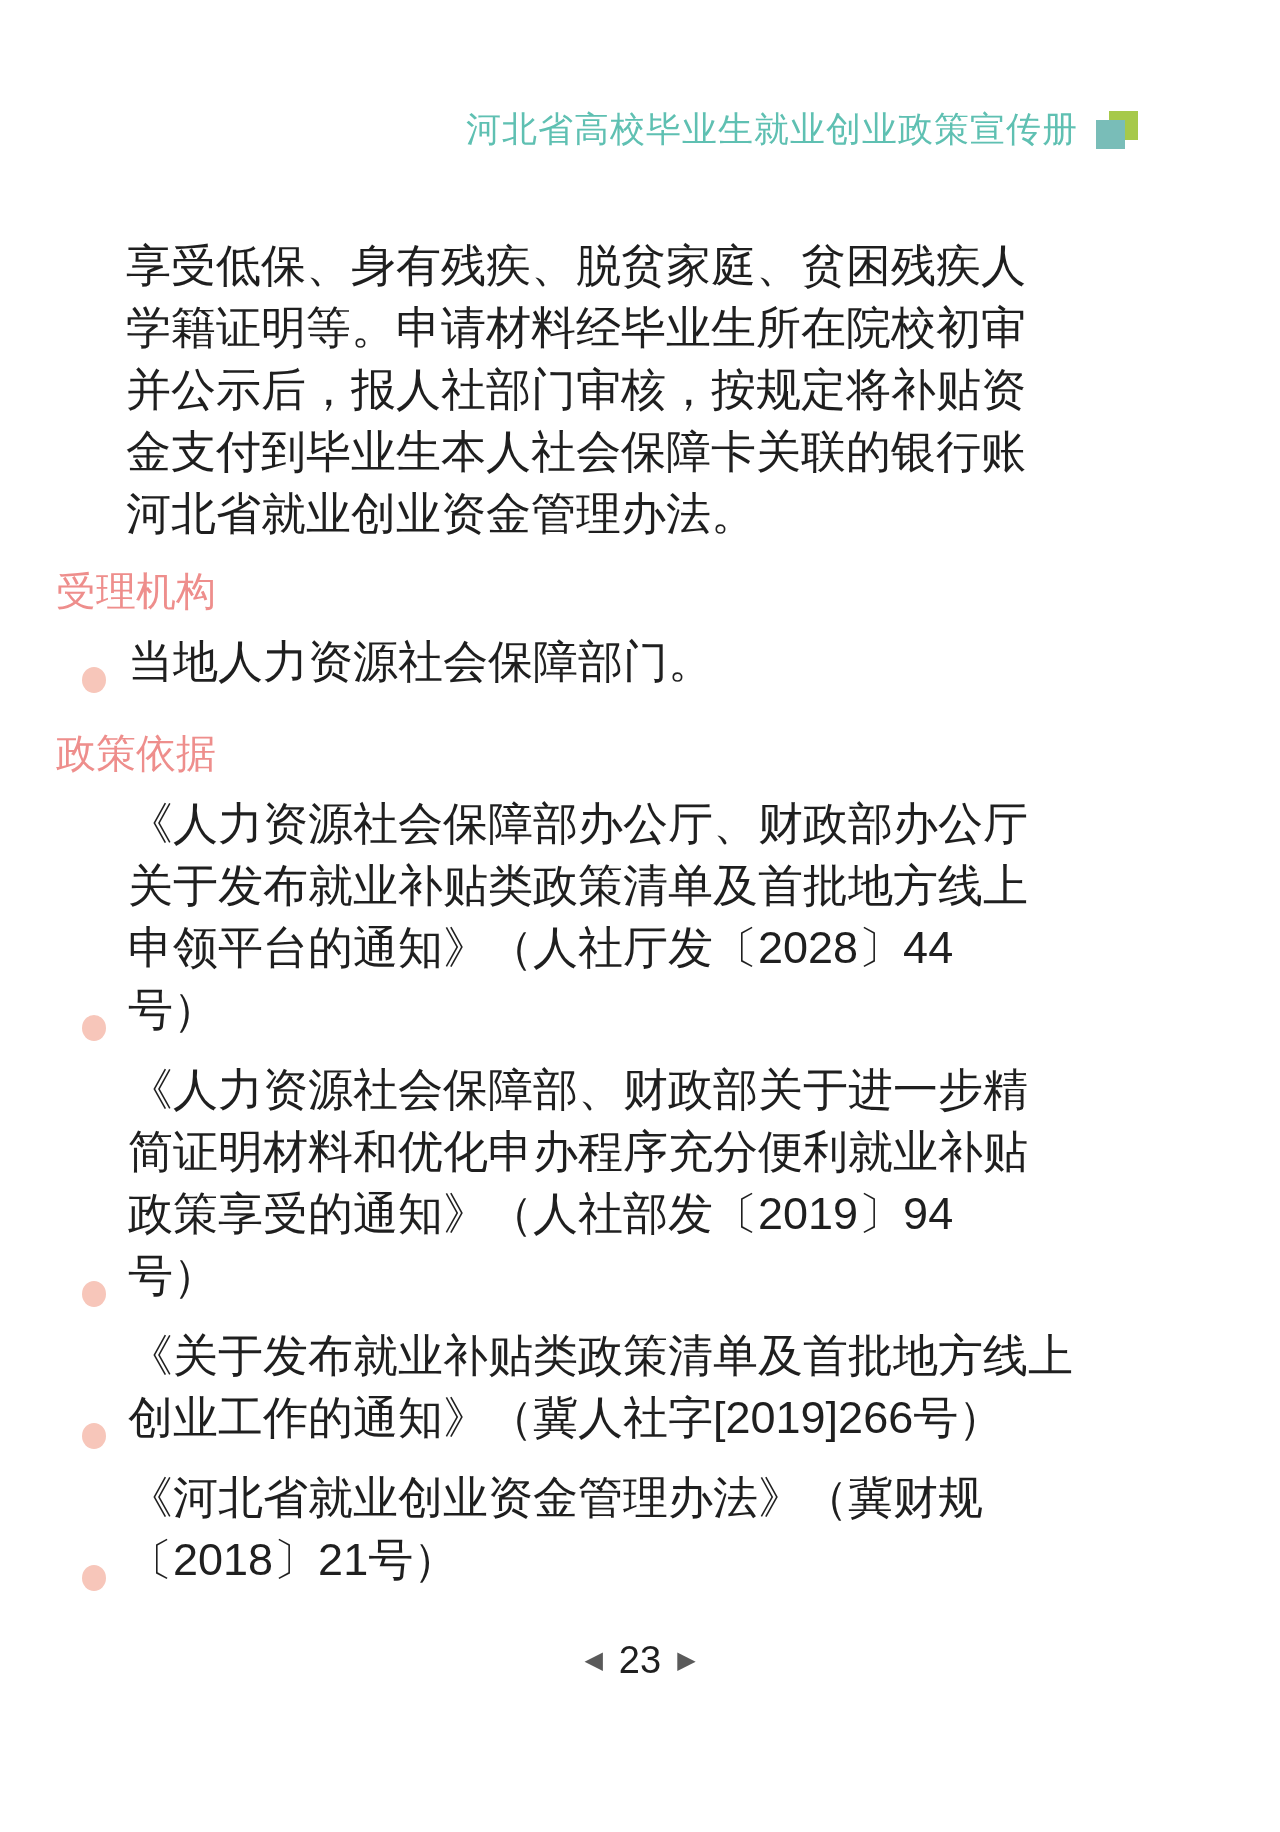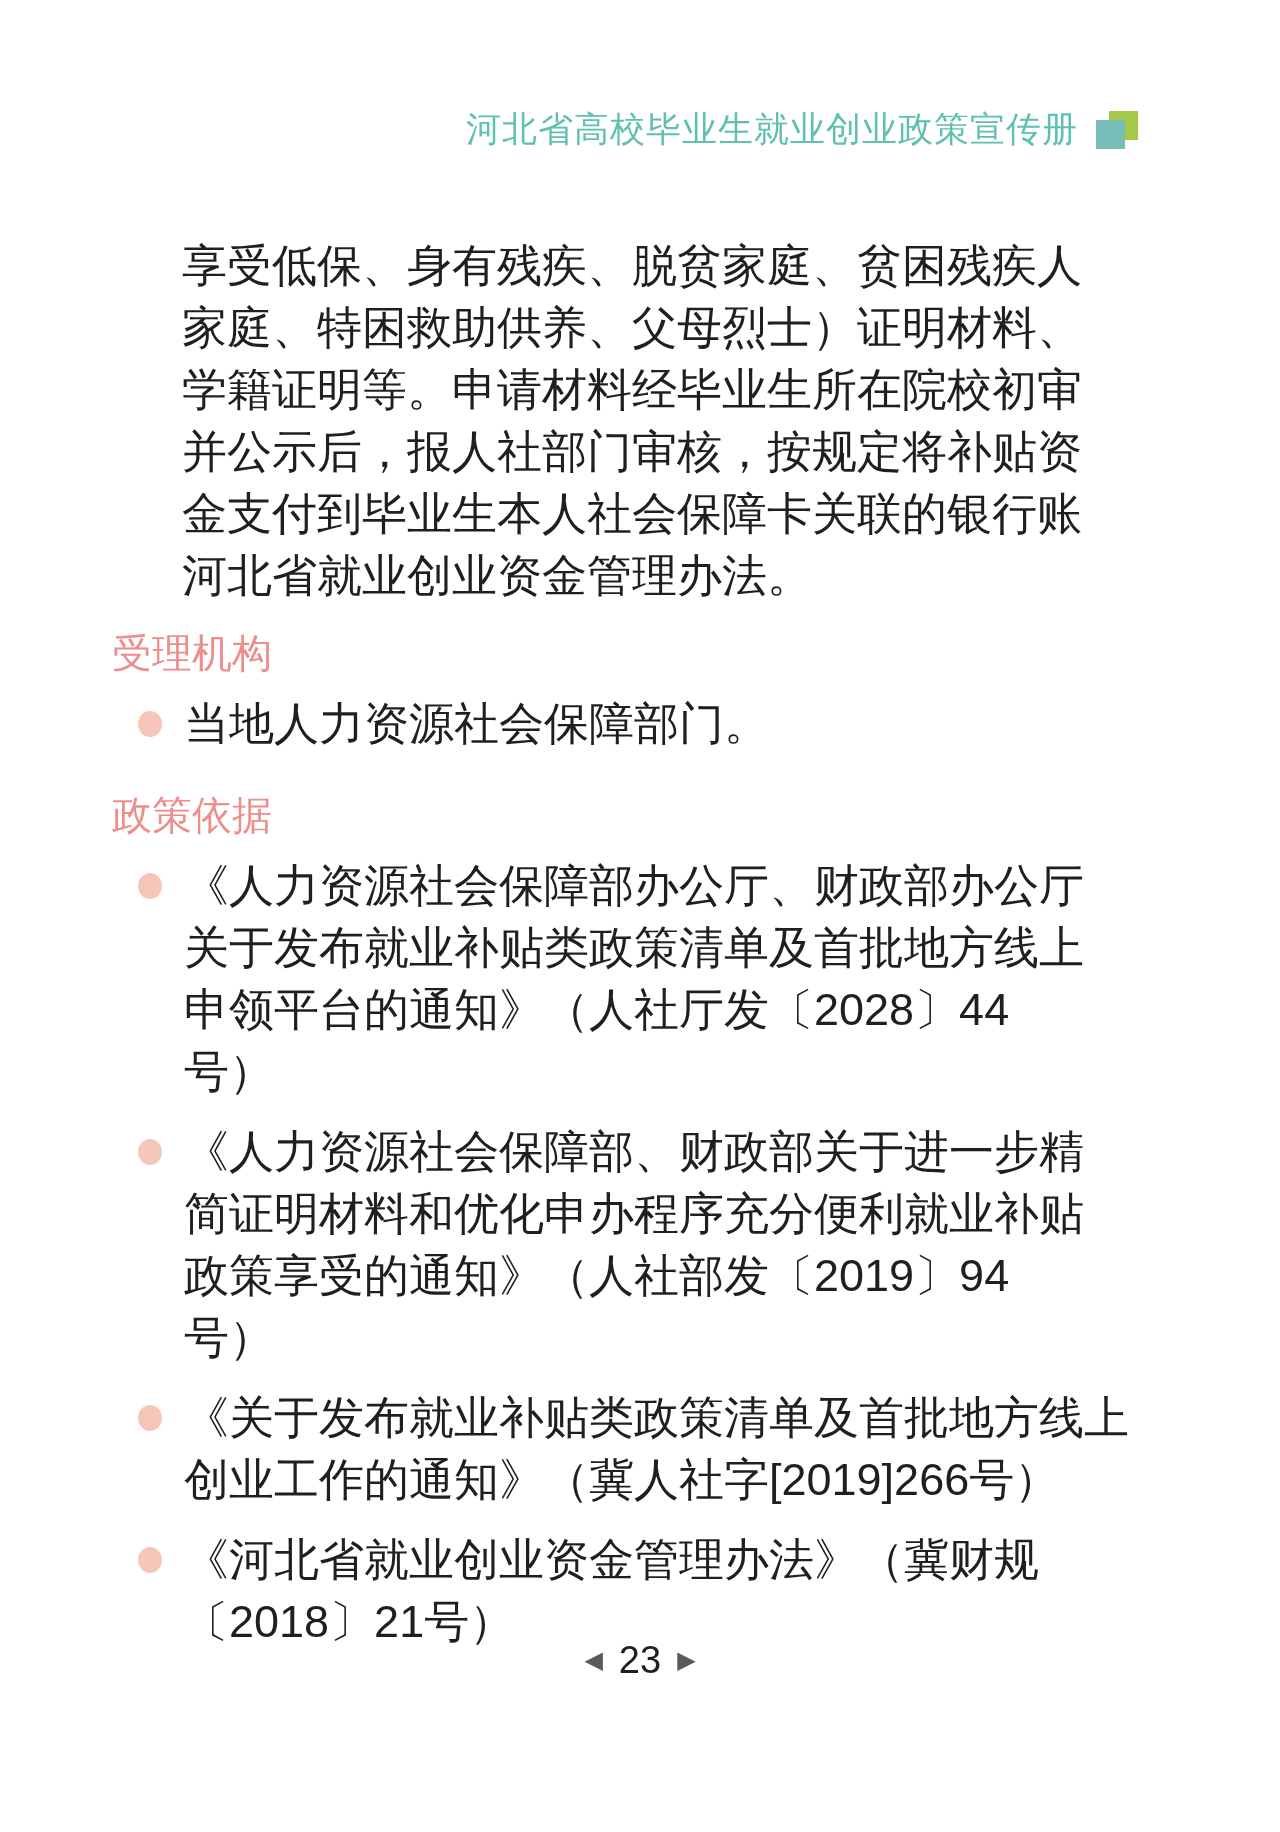--- a/index.html
+++ b/index.html
@@ -52,21 +52,21 @@
     background:var(--icon-back);
   }
   .header-icon .sq-front{
     position:absolute;
     left:0;bottom:0;
     width:29px;height:29px;
     background:var(--icon-front);
   }
   
   .content{
-    padding:0 110px 0 112px;
+    padding:0 110px 0 56px;
   }
   .intro{
     margin-top:82px;
     margin-left:70px;
   }
   .text-line{
     font-size:45px;
     line-height:62px;
     white-space:nowrap;
     color:var(--text);
@@ -74,21 +74,21 @@
   .section-heading{
     font-size:40px;
     font-weight:normal;
     line-height:44px;
     color:var(--heading-pink);
   }
   .sh-1{margin-top:24px;}
   .sh-2{margin-top:38px;}
   .bullet-item{
     display:flex;
-    align-items:flex-start;
+    align-items:flex-end;
     margin-top:18px;
     margin-bottom:4px;
   }
   .bullet-dot{
     flex:0 0 auto;
     width:24px;
     height:26px;
     border-radius:50%;
     background:var(--bullet-pink);
     margin:18px 22px 0 26px;
@@ -125,21 +125,20 @@
     <span class="header-title">河北省高校毕业生就业创业政策宣传册</span>
     <span class="header-icon">
       <span class="sq-back"></span>
       <span class="sq-front"></span>
     </span>
   </header>
 
   <main class="content">
     <div class="intro">
         <div class="text-line">享受低保、身有残疾、脱贫家庭、贫困残疾人</div>
-        <div class="text-line">家庭、特困救助供养、父母烈士）证明材料、</div>
         <div class="text-line">学籍证明等。申请材料经毕业生所在院校初审</div>
         <div class="text-line">并公示后，报人社部门审核，按规定将补贴资</div>
         <div class="text-line">金支付到毕业生本人社会保障卡关联的银行账</div>
         <div class="text-line">河北省就业创业资金管理办法。</div>
       </div>
     <div id="sections">
         <section>
           <h2 class="section-heading sh-1">受理机构</h2>
           <div class="bullet-item">
             <span class="bullet-dot"></span>

